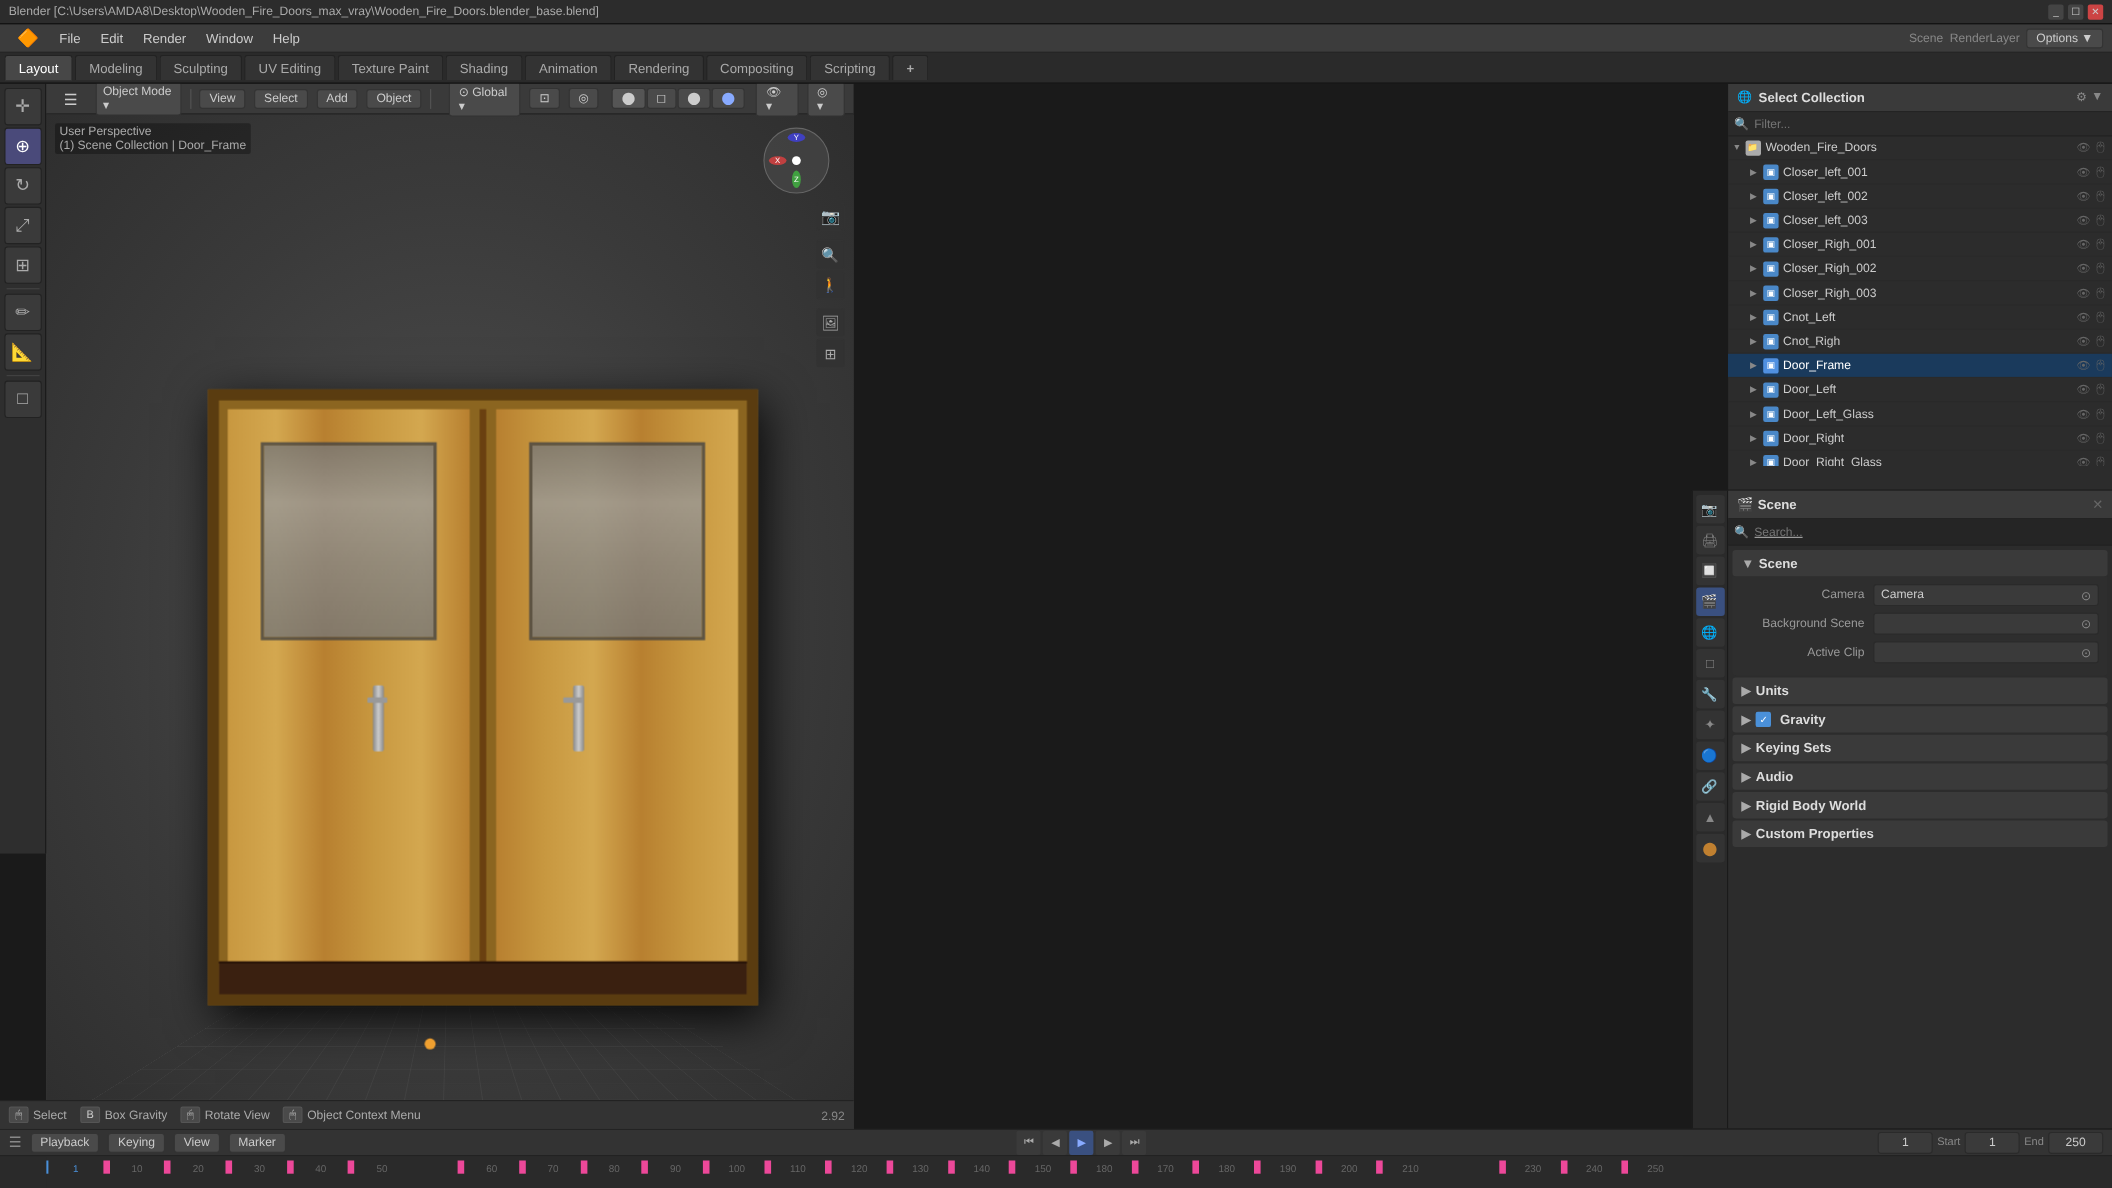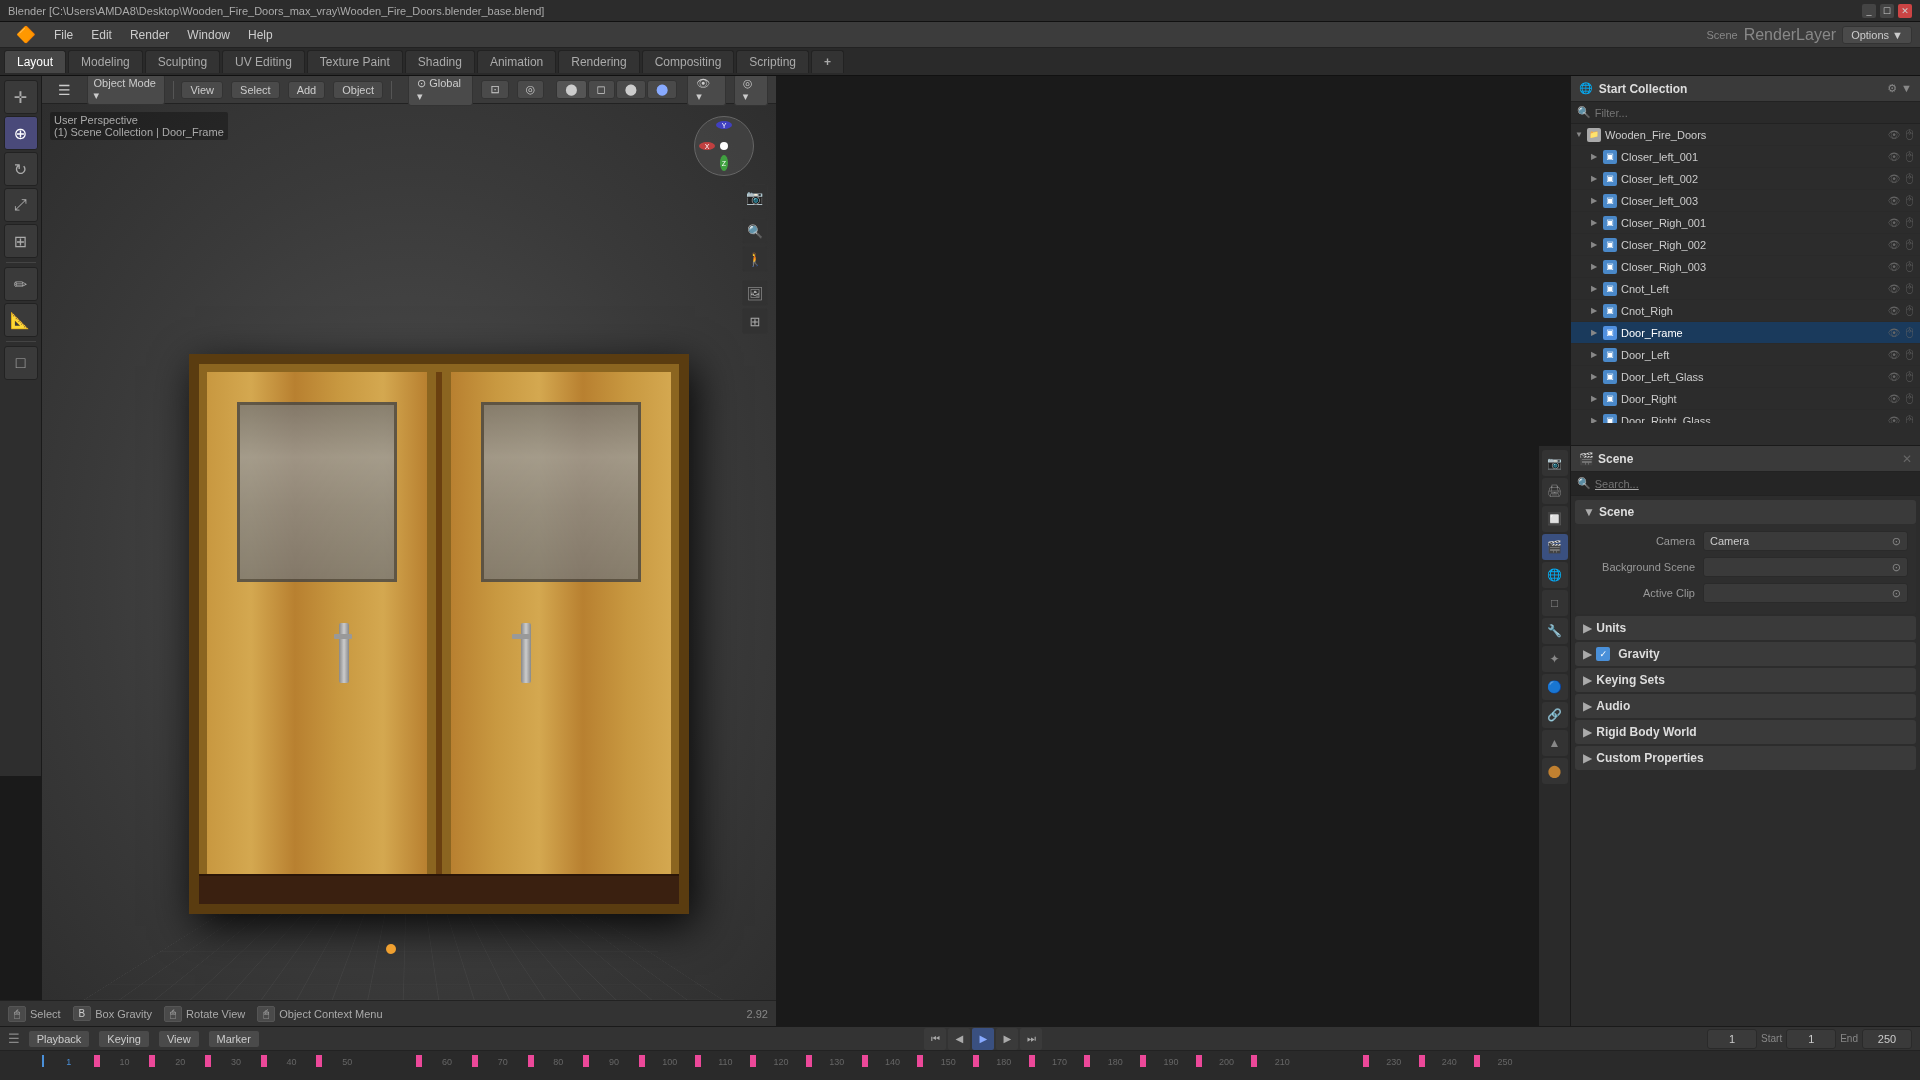--- a/index.html
+++ b/index.html
@@ -589,21 +589,21 @@
 
 <div id="menubar">
   <span class="menu-item" style="color:#e88; font-size:16px;">🔶</span>
   <span class="menu-item">File</span>
   <span class="menu-item">Edit</span>
   <span class="menu-item">Render</span>
   <span class="menu-item">Window</span>
   <span class="menu-item">Help</span>
   <div style="margin-left: auto; display: flex; align-items: center; gap: 6px;">
     <span style="font-size:11px; color:#888;">Scene</span>
-    <span style="font-size:16px; color:#888;">RenderLayer</span>
+    <span style="font-size:11px; color:#888;">RenderLayer</span>
     <span class="header-btn">Options ▼</span>
   </div>
 </div>
 
 <div id="workspacetabs">
   <div class="ws-tab active">Layout</div>
   <div class="ws-tab">Modeling</div>
   <div class="ws-tab">Sculpting</div>
   <div class="ws-tab">UV Editing</div>
   <div class="ws-tab">Texture Paint</div>
@@ -711,21 +711,21 @@
       <div class="vp-right-btn">🖼</div>
       <div class="vp-right-btn">⊞</div>
     </div>
 
   </div>
 </div>
 
 <div id="right-outliner">
   <div id="outliner-header">
     <span style="font-size:11px; color:#aaa;">🌐</span>
-    <span class="outliner-title">Start Collection</span>
+    <span class="outliner-title">Select Collection</span>
     <div style="display:flex; gap:4px; margin-left:auto;">
       <span style="cursor:pointer; color:#888; font-size:11px;">⚙</span>
       <span style="cursor:pointer; color:#888; font-size:11px;">▼</span>
     </div>
   </div>
   <div id="outliner-search">
     <span style="color:#666; font-size:11px; margin-right:4px;">🔍</span>
     <input type="text" placeholder="Filter..." style="">
   </div>
   <div id="outliner-list">

